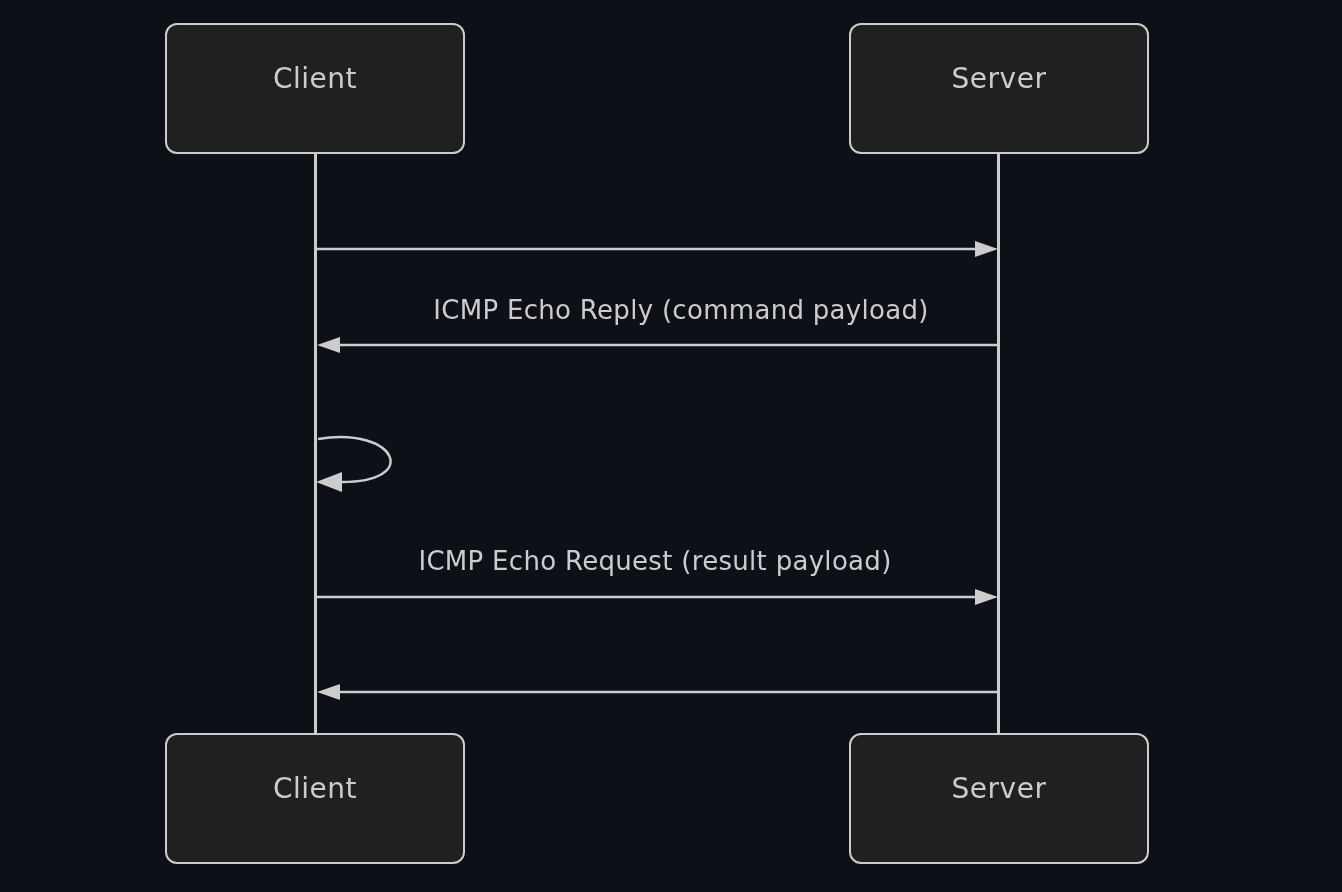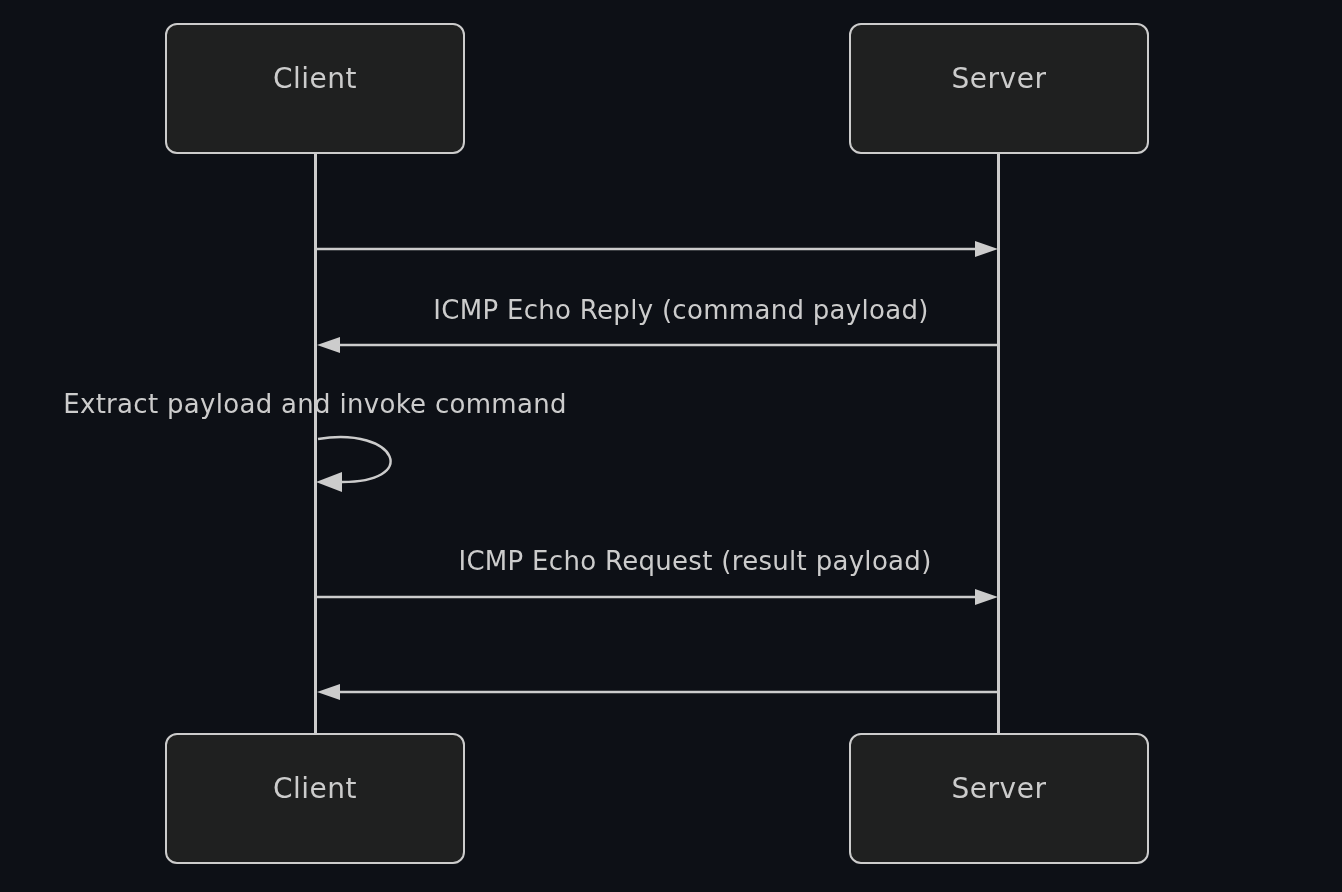--- a/index.html
+++ b/index.html
@@ -70,21 +70,21 @@
     position: absolute;
     transform: translate(-50%, -50%);
     color: var(--text);
     font-size: 26px;
     white-space: nowrap;
     letter-spacing: 0.3px;
   }
   .msg-1 { left: 657px; top: 214px; }
   .msg-2 { left: 657px; top: 310px; margin-left: 24px; }
   .msg-3 { left: 315px; top: 404px; }
-  .msg-4 { left: 655px; top: 561px; margin-left: 40px; }
+  .msg-4 { left: 655px; top: 561px; }
   .msg-5 { left: 659px; top: 657px; }
 </style>
 </head>
 <body>
 
 <div class="stage">
 
   <svg class="lines-svg" viewBox="0 0 1342 892">
 
     <line class="lifeline" x1="315.5" y1="154" x2="315.5" y2="733"></line>
@@ -113,16 +113,15 @@
     <span class="actor-label">Server</span>
   </div>
   <div class="actor-box actor-bottom-client">
     <span class="actor-label">Client</span>
   </div>
   <div class="actor-box actor-bottom-server">
     <span class="actor-label">Server</span>
   </div>
 
   <div class="msg-label msg-2">ICMP Echo Reply (command payload)</div>
-  <div class="msg-label msg-3">Extract payload and invoke command</div>
   <div class="msg-label msg-4">ICMP Echo Request (result payload)</div>
 
 </div>
 
 </body></html>

